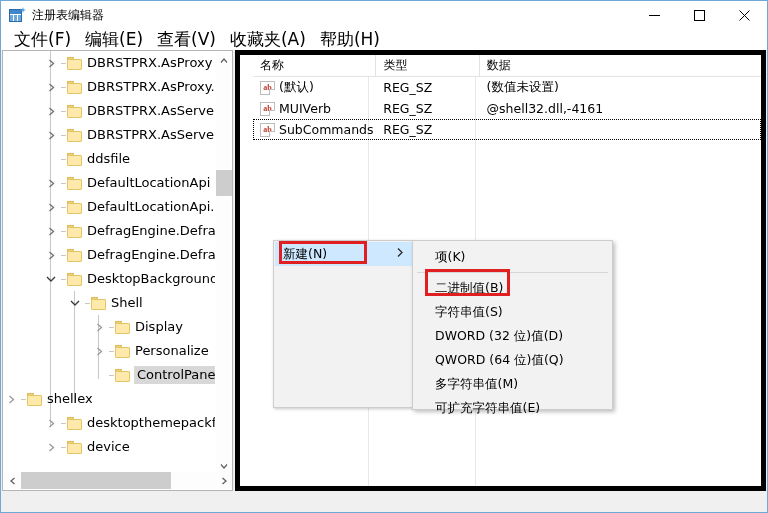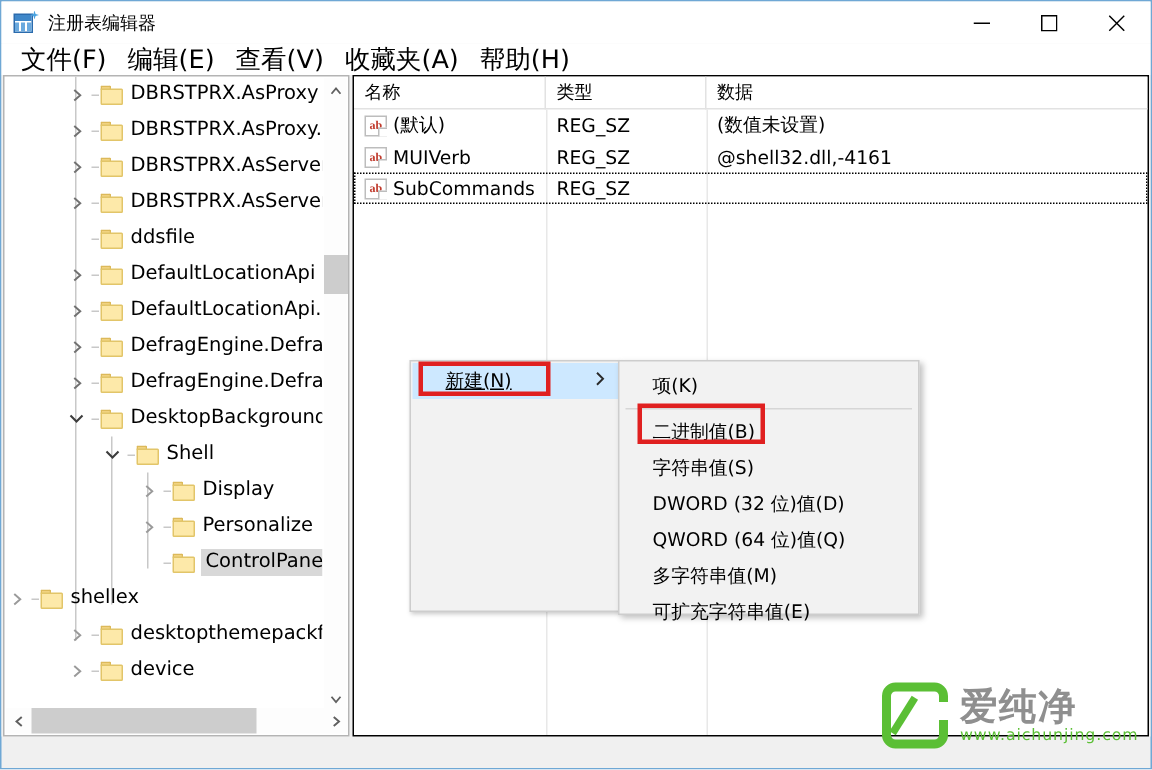--- a/index.html
+++ b/index.html
@@ -191,22 +191,23 @@
     position: absolute; left: 17px; top: 0;
     width: 150px; height: 17px;
     background: #cdcdcd;
   }
 
   
   .listpane {
     position: absolute; left: 234px; top: 0px;
     width: 531px; height: 441px;
     background: #ffffff;
-    border: 1px solid #000000;
+    border: 5px solid #000000;
     overflow: hidden;
+    padding-left: 13px;
   }
   .lheader {
     position: relative;
     height: 22px;
     background: #ffffff;
     border-bottom: 1px solid #e2e2e2;
     display: flex;
     align-items: center;
   }
   .hcell {
@@ -267,21 +268,21 @@
     border: 1px solid #cdcdcd;
     box-shadow: 1px 1px 3px rgba(0,0,0,0.22);
     z-index: 40;
   }
   .ctxmain .hl {
     position: absolute; left: 1px; top: 1px;
     width: 138px; height: 24px;
     background: #cde8ff;
     display: flex; align-items: center;
   }
-  .ctxmain .hl .txt { padding-left: 22px; font-size: 12.5px; text-decoration: underline; }
+  .ctxmain .hl .txt { padding-left: 8px; font-size: 12.5px; }
   .ctxmain .hl .chev {
     position: absolute; right: 8px; top: 5px;
     color: #000;
   }
   .ctxsub {
     position: absolute; left: 411px; top: 190px;
     width: 201px; height: 170px;
     background: #f2f2f2;
     border: 1px solid #cdcdcd;
     box-shadow: 2px 2px 4px rgba(0,0,0,0.25);
@@ -757,25 +758,14 @@
       <div class="ctxitem">多字符串值(M)</div>
       <div class="ctxitem">可扩充字符串值(E)</div>
     </div>
 
     <div class="redbox" id="redbox-new"></div>
     <div class="redbox" id="redbox-string"></div>
 
   </div>
 
 
-  <div class="watermark">
-    <div class="wm-mark">
-      <div class="ring"></div>
-      <div class="slash"></div>
-      <div class="gap"></div>
-    </div>
-    <div class="wm-text">
-      <div class="wm-cn">爱纯净</div>
-      <div class="wm-url">www.aichunjing.com</div>
-    </div>
-  </div>
 
 </div>
 
 </body></html>

